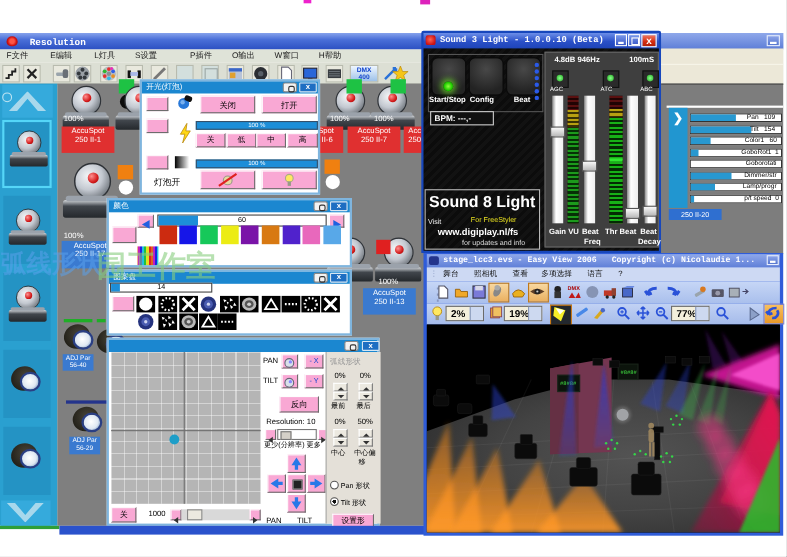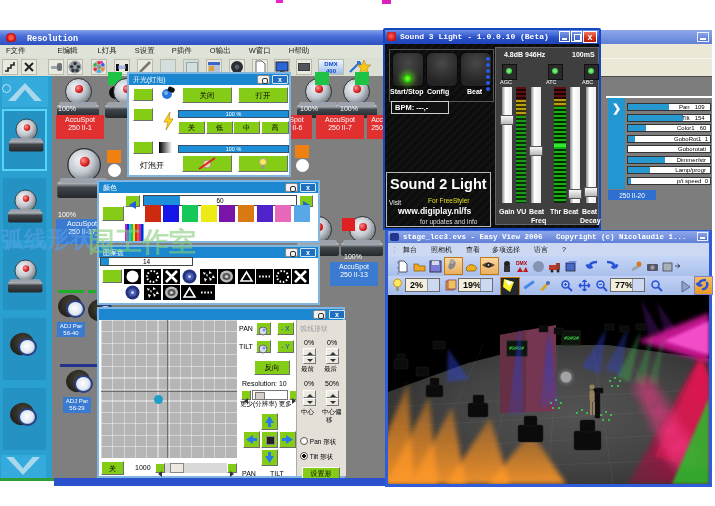--- a/index.html
+++ b/index.html
@@ -1,17 +1,17 @@
 <!DOCTYPE html>
 <html><head><meta charset="utf-8">
 <style>
 html,body{margin:0;padding:0;background:#fff}
 #p{position:relative;width:715px;height:506px;overflow:hidden;background:#fff;font-family:"Liberation Sans",sans-serif}
 .ab{position:absolute}
-.b3{background:#84cc16;border:1px solid;border-color:#fdfdfd #6d6d6d #6d6d6d #fdfdfd;box-sizing:border-box}
+.b3{background:#f9a8d4;border:1px solid;border-color:#fdfdfd #6d6d6d #6d6d6d #fdfdfd;box-sizing:border-box}
 .dlg{position:absolute;background:#fff;border:2px solid #7fb5de;box-sizing:border-box}
 .dtt{position:absolute;left:0;right:0;top:0;height:11px;background:#1b87d0;color:#fff;font-size:7px;line-height:11px;padding-left:4px;box-sizing:border-box}
 .lock{position:absolute;top:1px;width:13px;height:9px;background:#f2f2f2;border:1px solid #888;border-radius:2px;box-sizing:border-box}
 .lock:after{content:"";position:absolute;left:4px;top:2px;width:4px;height:4px;border:1px solid #333;border-radius:2px}
 .xbtn{position:absolute;top:1px;width:16px;height:9px;background:#1e6ec2;border:1px solid #d7e6f2;color:#fff;font-size:7px;font-weight:bold;text-align:center;line-height:8px;box-sizing:border-box;border-radius:1px}
 .bar{position:absolute;background:#1d8ed8;border:1px solid #35506a;box-sizing:border-box;color:#fff;font-size:5.5px;text-align:center}
 .mh{position:absolute;width:46px;height:40px}
 .mh .b{position:absolute;bottom:0;left:1px;width:42px;height:13px;background:linear-gradient(#d6dade,#41464c 35%,#24282c);border-radius:2px}
 .mh .b:before{content:"";position:absolute;top:-3px;left:2px;right:2px;height:4px;background:#9ba2ab;border-radius:2px}
 .mh .h{position:absolute;top:0;left:9px;width:25px;height:25px;border-radius:50%;background:radial-gradient(circle at 38% 35%,#f4f6f8,#c3c8d0 45%,#82888f 72%,#585e66);border:1px solid #2e3237}
@@ -34,21 +34,21 @@
 <body>
 <div id="p">
 
 <div class="ab" style="left:276px;top:0;width:7px;height:3px;background:#ee22cc"></div>
 <div class="ab" style="left:382px;top:0;width:9px;height:4px;background:#dd22bb"></div>
 
 <div class="ab" style="left:0;top:30px;width:712px;height:15px;background:linear-gradient(#86a2ec,#4a6fd8 40%,#2c50c2)"></div>
 <div class="ab t" style="left:27px;top:34px;color:#fff;font-size:8.5px;font-weight:bold;font-family:'Liberation Mono',monospace">Resolution</div>
 <div class="ab" style="left:6px;top:33px;width:10px;height:9px;background:radial-gradient(circle at 50% 50%,#ff5544 30%,#cc1111 60%,#881111);border-radius:50% 50% 40% 40%"></div>
 <div class="ab" style="left:0;top:45px;width:712px;height:12px;background:#dfe3d8;color:#222;font-size:7.5px;line-height:12px">
-<span style="margin-left:6px">F文件</span><span style="margin-left:32px">E编辑</span><span style="margin-left:20px">L灯具</span><span style="margin-left:18px">S设置</span><span style="margin-left:17px">P插件</span><span style="margin-left:18px">O输出</span><span style="margin-left:18px">W窗口</span><span style="margin-left:18px">H帮助</span>
+<span style="margin-left:6px">F文件</span><span style="margin-left:20px">E编辑</span><span style="margin-left:20px">L灯具</span><span style="margin-left:18px">S设置</span><span style="margin-left:30px">P插件</span><span style="margin-left:18px">O输出</span><span style="margin-left:18px">W窗口</span><span style="margin-left:18px">H帮助</span>
 </div>
 <div class="ab" style="left:0;top:57px;width:712px;height:19px;background:#dcdfd4;border-bottom:1px solid #a8aba0"></div>
 <div id="fstools">
  <div class="ic" style="left:2px;background:#e9e9de"><svg width="14" height="14">
           <path d="M2 11 L5 11 L5 8 L8 8 L8 5 L11 5 L11 2" stroke="#222" stroke-width="1.6" fill="none"></path>
         </svg></div>
  <div class="ic" style="left:21px;background:#e9e9de"><svg width="14" height="14">
           <path d="M3 3 L11 11 M11 3 L3 11" stroke="#222" stroke-width="2"></path>
         </svg></div>
  <div class="ic" style="left:48px"><svg width="14" height="14">
@@ -494,21 +494,21 @@
 <div class="ab" style="left:426px;top:52px;width:30px;height:33px;background:radial-gradient(circle at 50% 30%,#484848,#232323 75%);border:1px solid #0a0a0a;border-radius:6px"></div>
 <div class="ab" style="left:460px;top:52px;width:30px;height:33px;background:radial-gradient(circle at 50% 30%,#484848,#232323 75%);border:1px solid #0a0a0a;border-radius:6px"></div>
 <div class="ab t" style="left:390px;top:88px;color:#fff;font-size:7px;font-weight:bold">Start/Stop</div>
 <div class="ab t" style="left:427px;top:88px;color:#fff;font-size:7px;font-weight:bold">Config</div>
 <div class="ab t" style="left:467px;top:88px;color:#fff;font-size:7px;font-weight:bold">Beat</div>
 <div class="ab" style="left:486px;top:57px;width:4px;height:4px;border-radius:50%;background:#2a5ae8;box-shadow:0 6px 0 #2a5ae8,0 12px 0 #2a5ae8,0 18px 0 #2a5ae8,0 24px 0 #2a5ae8,0 30px 0 #2a5ae8"></div>
 
 <div class="ab" style="left:391px;top:101px;width:58px;height:13px;background:#101010;border:1px solid #cfcfcf;color:#fff;font-size:7.5px;font-weight:bold;line-height:12px;box-sizing:border-box"><span style="margin-left:3px">BPM: ---,-</span></div>
 
 <div class="ab" style="left:386px;top:172px;width:105px;height:55px;border:1px solid #b8b8b8;box-sizing:border-box">
- <div class="t" style="left:3px;top:3px;color:#fff;font-size:14.5px;font-weight:bold">Sound 2 Light</div>
+ <div class="t" style="left:3px;top:3px;color:#fff;font-size:14.5px;font-weight:bold">Sound 8 Light</div>
  <div class="t" style="left:2px;top:26px;color:#eee;font-size:6.5px">Visit</div>
  <div class="t" style="left:41px;top:24px;color:#e8e020;font-size:6.5px">For FreeStyler</div>
  <div class="t" style="left:11px;top:33px;color:#fff;font-size:8.5px;font-weight:bold">www.digiplay.nl/fs</div>
  <div class="t" style="left:33px;top:45px;color:#ddd;font-size:6.5px">for updates and info</div>
 </div>
 
 <div class="ab" style="left:495px;top:47px;width:104px;height:178px;background:#3f3f3f;border:1px solid #666;box-sizing:border-box">
  <div class="t" style="left:8px;top:3px;color:#fff;font-size:7px;font-weight:bold">4.8dB  946Hz</div>
  <div class="t" style="left:76px;top:3px;color:#fff;font-size:7px;font-weight:bold">100mS</div>
  <div class="ab" style="left:6px;top:16px;width:13px;height:14px;background:#2a2a2a;border:1px solid #111">

